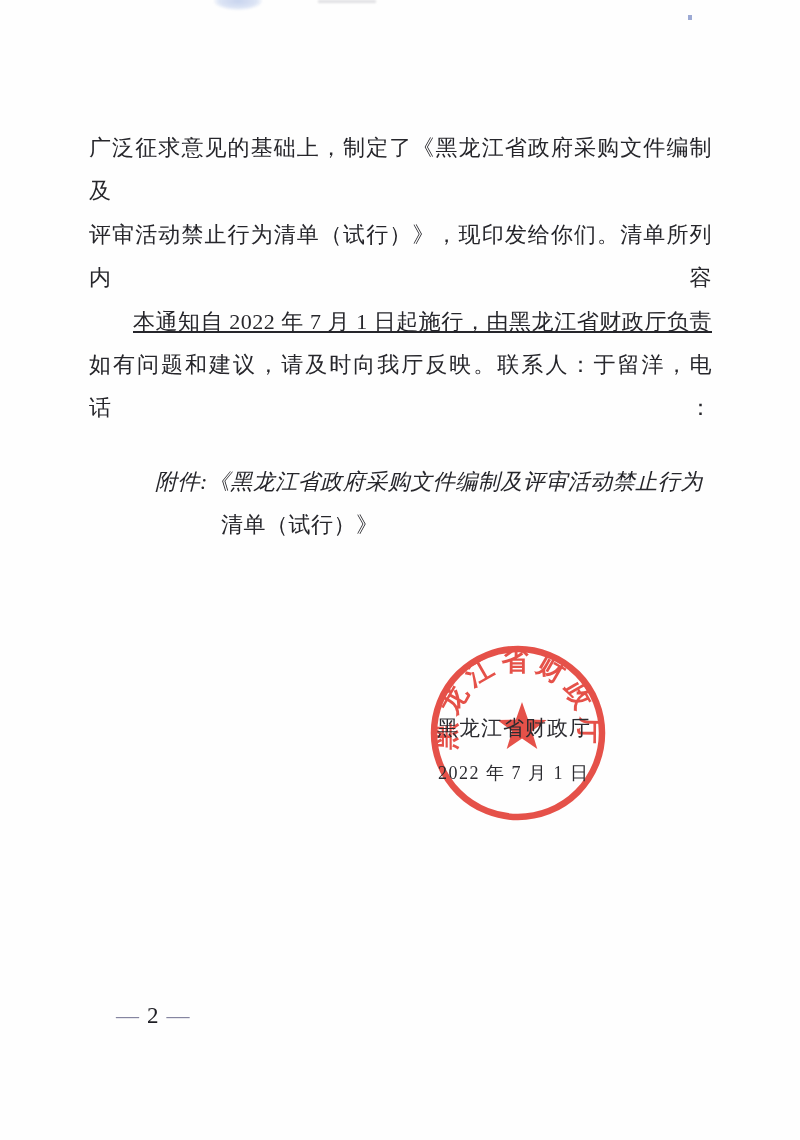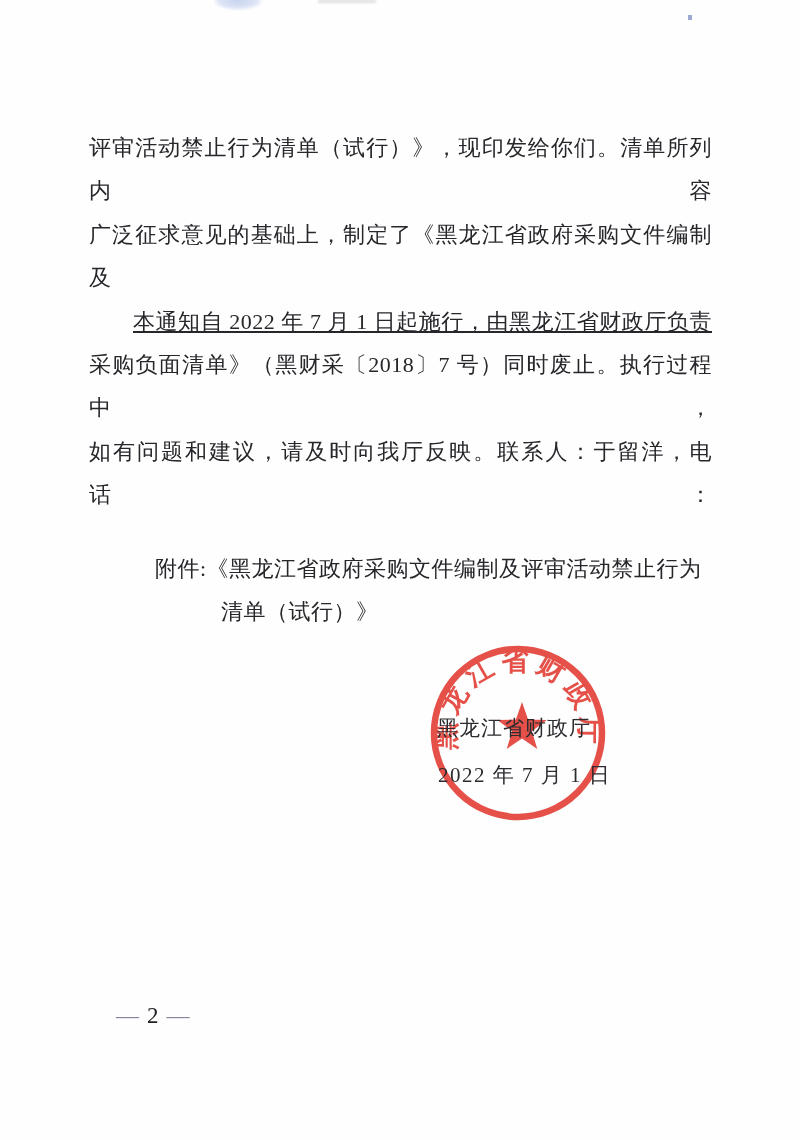--- a/index.html
+++ b/index.html
@@ -61,21 +61,21 @@
     text-align-last: justify;
   }
   .line.indent2 {
     text-indent: 44px;
     text-decoration: underline;
   }
 
   .attachment {
     margin-top: 30px;
   }
-  .attachment .att-line1 { padding-left: 66px; }
+  .attachment .att-line1 { padding-left: 66px; font-style: italic; }
   .attachment .att-line2 { padding-left: 132px; }
 
   
   .seal {
     position: absolute;
     left: 423px;
     top: 638px;
     width: 190px;
     height: 190px;
     opacity: 0.88;
@@ -92,21 +92,21 @@
     top: 714px;
     font-size: 21px;
     letter-spacing: 1px;
     white-space: nowrap;
     color: #2b2b30;
   }
   .sig-date {
     position: absolute;
     left: 438px;
     top: 761px;
-    font-size: 21px;
+    font-size: 18px;
     letter-spacing: 1.5px;
     white-space: nowrap;
     color: #2b2b30;
   }
 
   
   .footer {
     position: absolute;
     left: 108px;
     top: 1003px;
@@ -126,27 +126,26 @@
 
 <div class="page">
 
   <div class="artifact-blob"></div>
   <div class="artifact-streak"></div>
   <div class="artifact-speck"></div>
 
   <div class="content">
 
     <div>
+      <div class="line just">广泛征求意见的基础上，制定了《黑龙江省政府采购文件编制及</div>
       <div class="line just">评审活动禁止行为清单（试行）》，现印发给你们。清单所列内容</div>
-      <div class="line just">广泛征求意见的基础上，制定了《黑龙江省政府采购文件编制及</div>
     </div>
 
     <div>
       <div class="line just indent2">本通知自 2022 年 7 月 1 日起施行，由黑龙江省财政厅负责</div>
-      <div class="line just">采购负面清单》（黑财采〔2018〕7 号）同时废止。执行过程中，</div>
       <div class="line just">如有问题和建议，请及时向我厅反映。联系人：于留洋，电话：</div>
     </div>
 
     <div class="attachment">
       <div class="line att-line1">附件:《黑龙江省政府采购文件编制及评审活动禁止行为</div>
       <div class="line att-line2">清单（试行）》</div>
     </div>
 
   </div>
 

